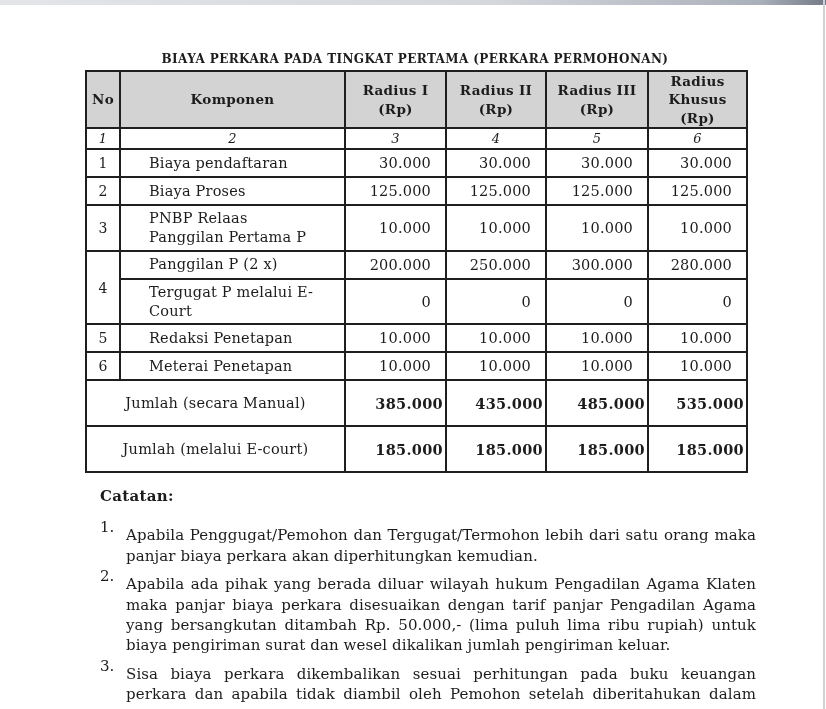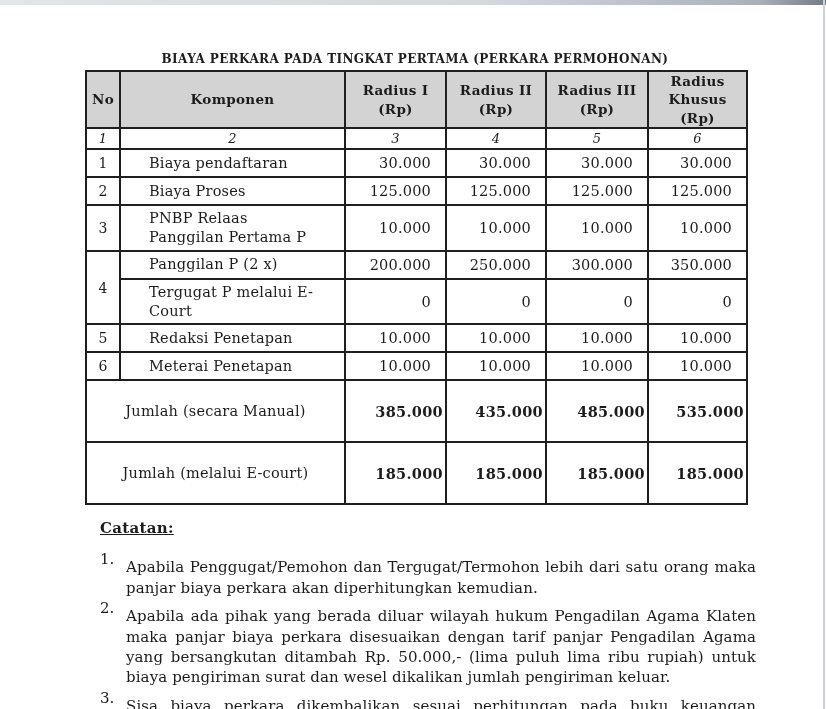--- a/index.html
+++ b/index.html
@@ -64,38 +64,37 @@
     letter-spacing: 0.2px;
   }
   td.c-val {
     text-align: right;
     font-size: 14.5px;
     padding-right: 14px;
     letter-spacing: 0.2px;
   }
   tr.r-std td { height: 28px; }
   tr.r-tall td { height: 37px; }
-  tr.r-total td { height: 62px; }
+  tr.r-total td { height: 46px; }
   td.t-label {
     text-align: center;
     font-size: 14.5px;
     letter-spacing: 0.2px;
   }
   td.t-val {
     text-align: right;
     font-weight: bold;
     font-size: 14.5px;
     padding-right: 2px;
     letter-spacing: 0.3px;
   }
   .notes { margin-top: 14px; margin-left: 15px; width: 656px; }
   .notes-heading {
     font-weight: bold;
     font-size: 15px;
-    text-decoration: underline;
     letter-spacing: 0.3px;
     margin-bottom: 12px;
   }
   .note-item { display: flex; font-size: 15px; line-height: 1.36; }
   .note-num { width: 26px; flex: none; }
   .note-text { flex: 1; text-align: justify; letter-spacing: 0.1px; margin-top: 8px; }
 </style>
 </head>
 <body>
 
@@ -161,21 +160,21 @@
       <td class="c-val">10.000</td>
       <td class="c-val">10.000</td>
       <td class="c-val">10.000</td>
     </tr>
     <tr class="r-std">
       <td class="c-no" rowspan="2">4</td>
       <td class="c-komp">Panggilan P (2 x)</td>
       <td class="c-val">200.000</td>
       <td class="c-val">250.000</td>
       <td class="c-val">300.000</td>
-      <td class="c-val">350.000</td>
+      <td class="c-val">280.000</td>
     </tr>
     <tr class="r-std">
       <td class="c-komp">Tergugat P melalui E-Court</td>
       <td class="c-val">0</td>
       <td class="c-val">0</td>
       <td class="c-val">0</td>
       <td class="c-val">0</td>
     </tr>
     <tr class="r-std">
       <td class="c-no">5</td>

